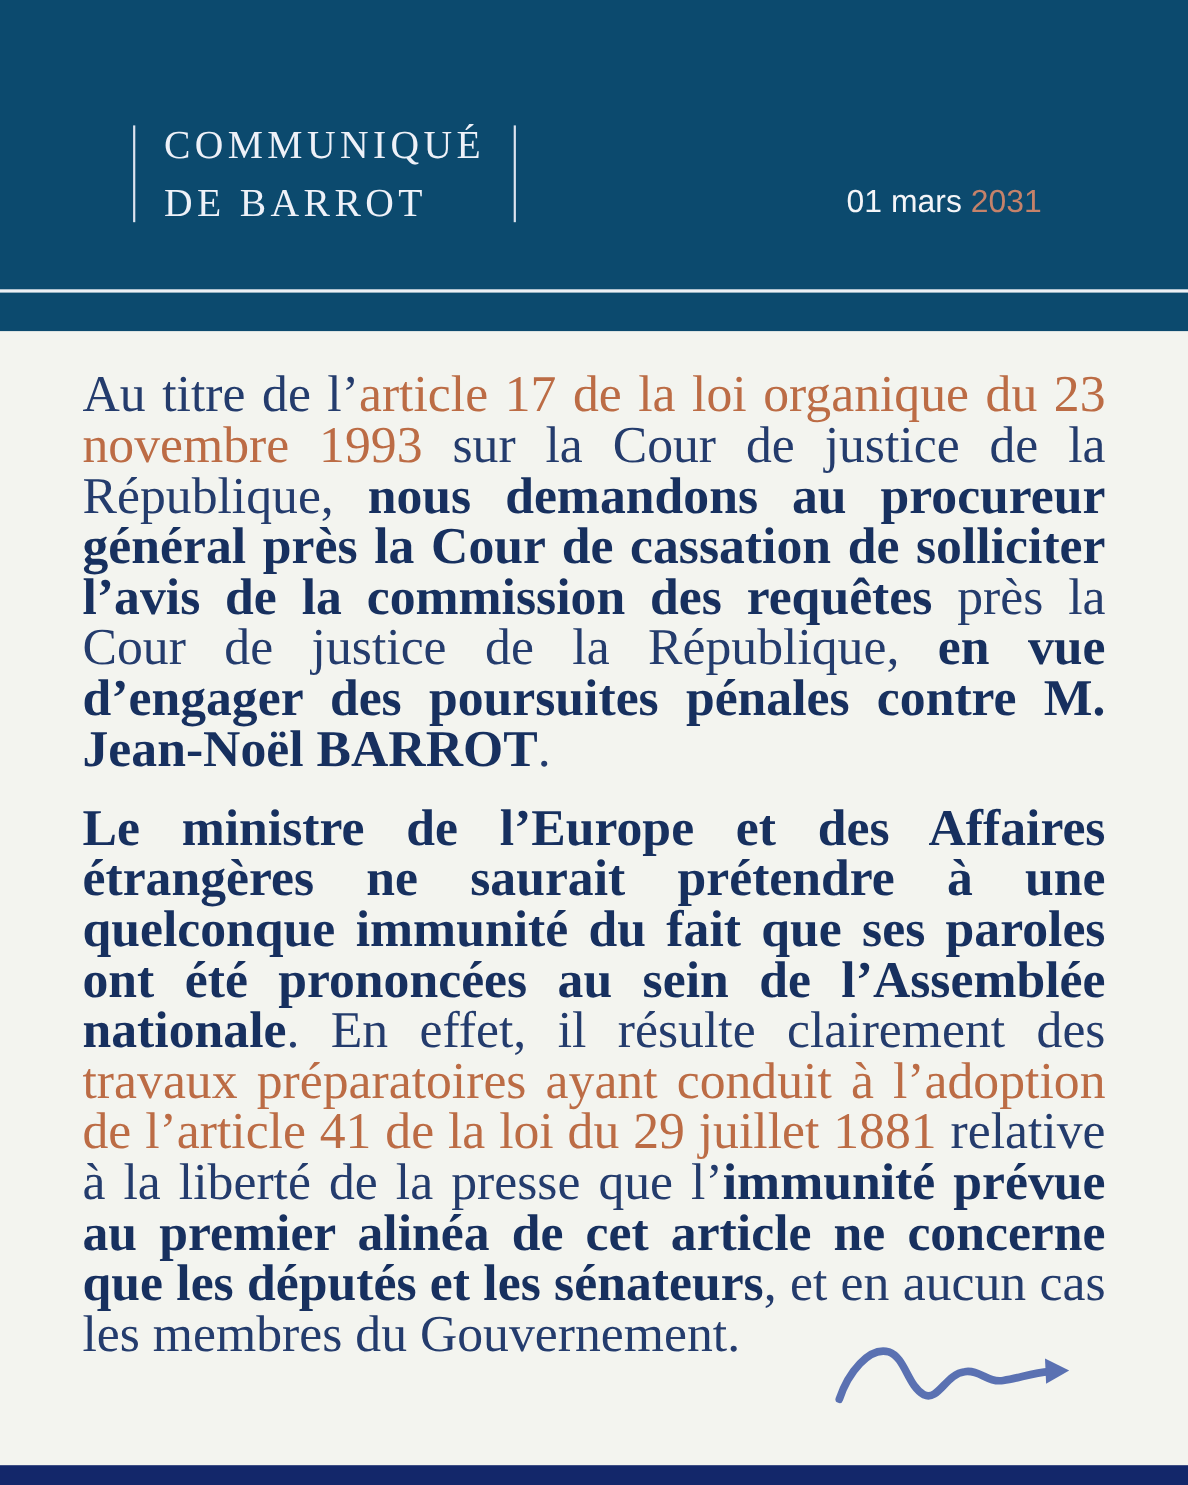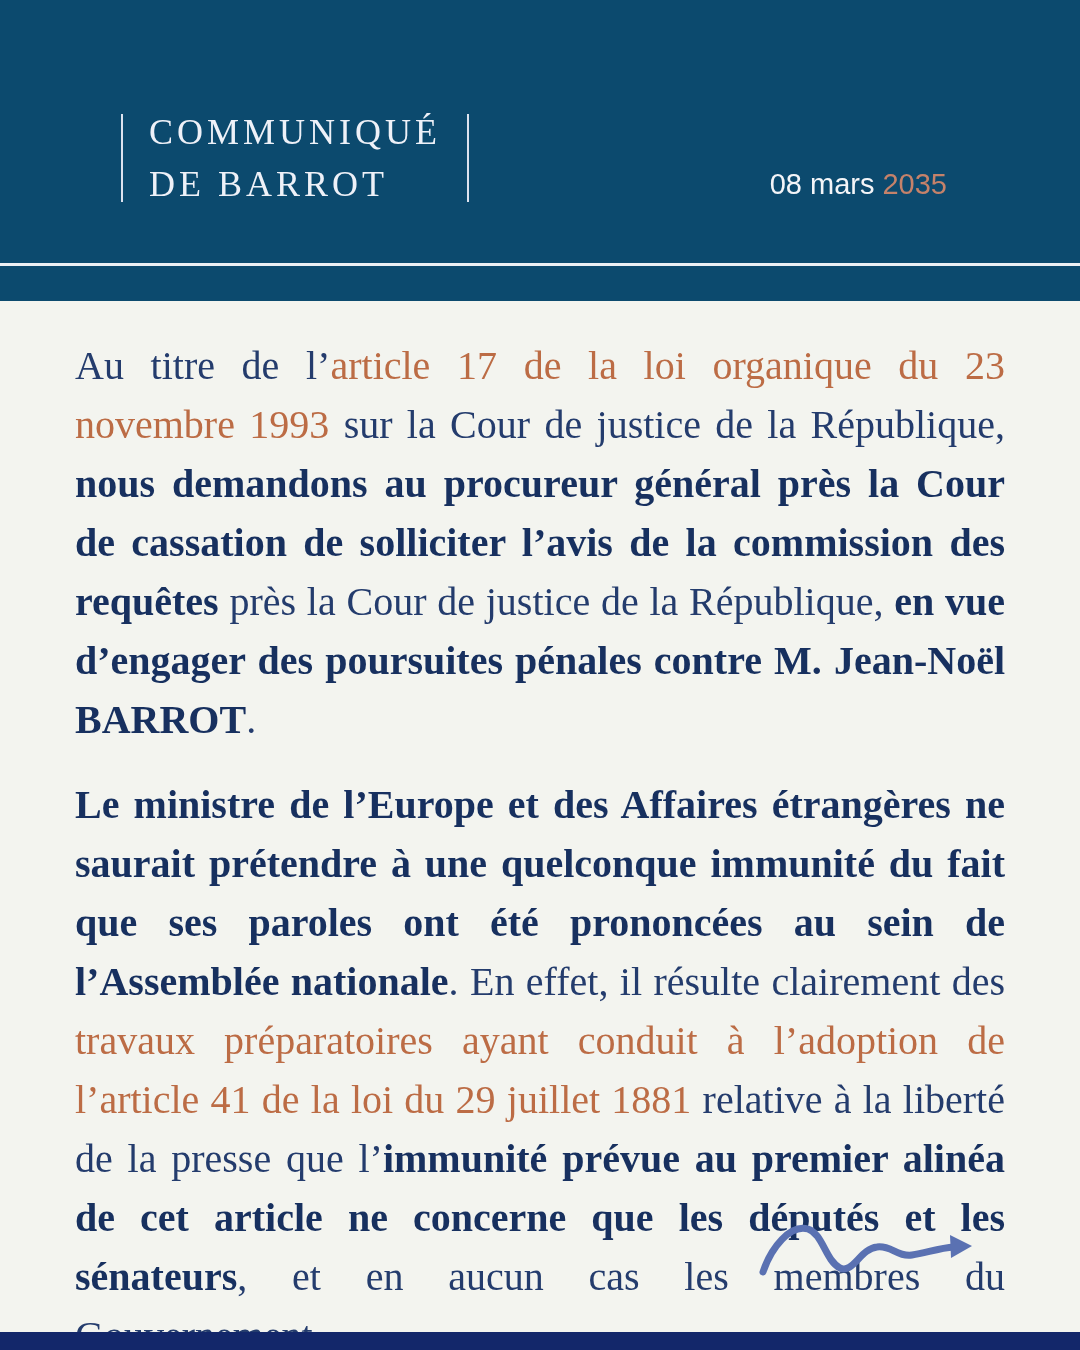--- a/index.html
+++ b/index.html
@@ -47,22 +47,22 @@
     color:#f4f5f8;
     white-space:nowrap;
   }
   .date-year{color:#c5826a;}
   
   .content{
     position:absolute;top:336px;left:75px;width:930px;
   }
   .para{
     margin:0 0 26px 0;
-    font-size:40px;
-    line-height:59px;
+    font-size:47px;
+    line-height:46px;
     text-align:justify;
     color:#243c6d;
   }
   .seg-normal{color:#243c6d;font-weight:400;}
   .seg-bold{color:#17305f;font-weight:700;}
   .seg-orange{color:#bc6c45;font-weight:400;}
   
   .arrow-wrap{
     position:absolute;left:756px;top:1218px;width:228px;height:64px;
   }
@@ -80,21 +80,21 @@
   <header class="header">
     <div class="title-block">
       <span class="vbar"></span>
       <div class="title-lines">
         <span class="title-line">COMMUNIQUÉ</span>
         <span class="title-line">DE BARROT</span>
       </div>
       <span class="vbar"></span>
     </div>
 
-    <div class="date-line"><span>08 mars </span><span class="date-year">2035</span></div>
+    <div class="date-line"><span>01 mars </span><span class="date-year">2031</span></div>
 
     <div class="header-separator"></div>
   </header>
 
   <main class="content">
     <p class="para"><span class="seg-normal">Au titre de l’</span><span class="seg-orange">article 17 de la loi organique du 23 novembre 1993</span><span class="seg-normal"> sur la Cour de justice de la République, </span><span class="seg-bold">nous demandons au procureur général près la Cour de cassation de solliciter l’avis de la commission des requêtes</span><span class="seg-normal"> près la Cour de justice de la République, </span><span class="seg-bold">en vue d’engager des poursuites pénales contre M. Jean-Noël BARROT</span><span class="seg-normal">.</span></p>
     <p class="para"><span class="seg-bold">Le ministre de l’Europe et des Affaires étrangères ne saurait prétendre à une quelconque immunité du fait que ses paroles ont été prononcées au sein de l’Assemblée nationale</span><span class="seg-normal">. En effet, il résulte clairement des </span><span class="seg-orange">travaux préparatoires ayant conduit à l’adoption de l’article 41 de la loi du 29 juillet 1881</span><span class="seg-normal"> relative à la liberté de la presse que l’</span><span class="seg-bold">immunité prévue au premier alinéa de cet article ne concerne que les députés et les sénateurs</span><span class="seg-normal">, et en aucun cas les membres du Gouvernement.</span></p>
   </main>
 
   <div class="arrow-wrap">

